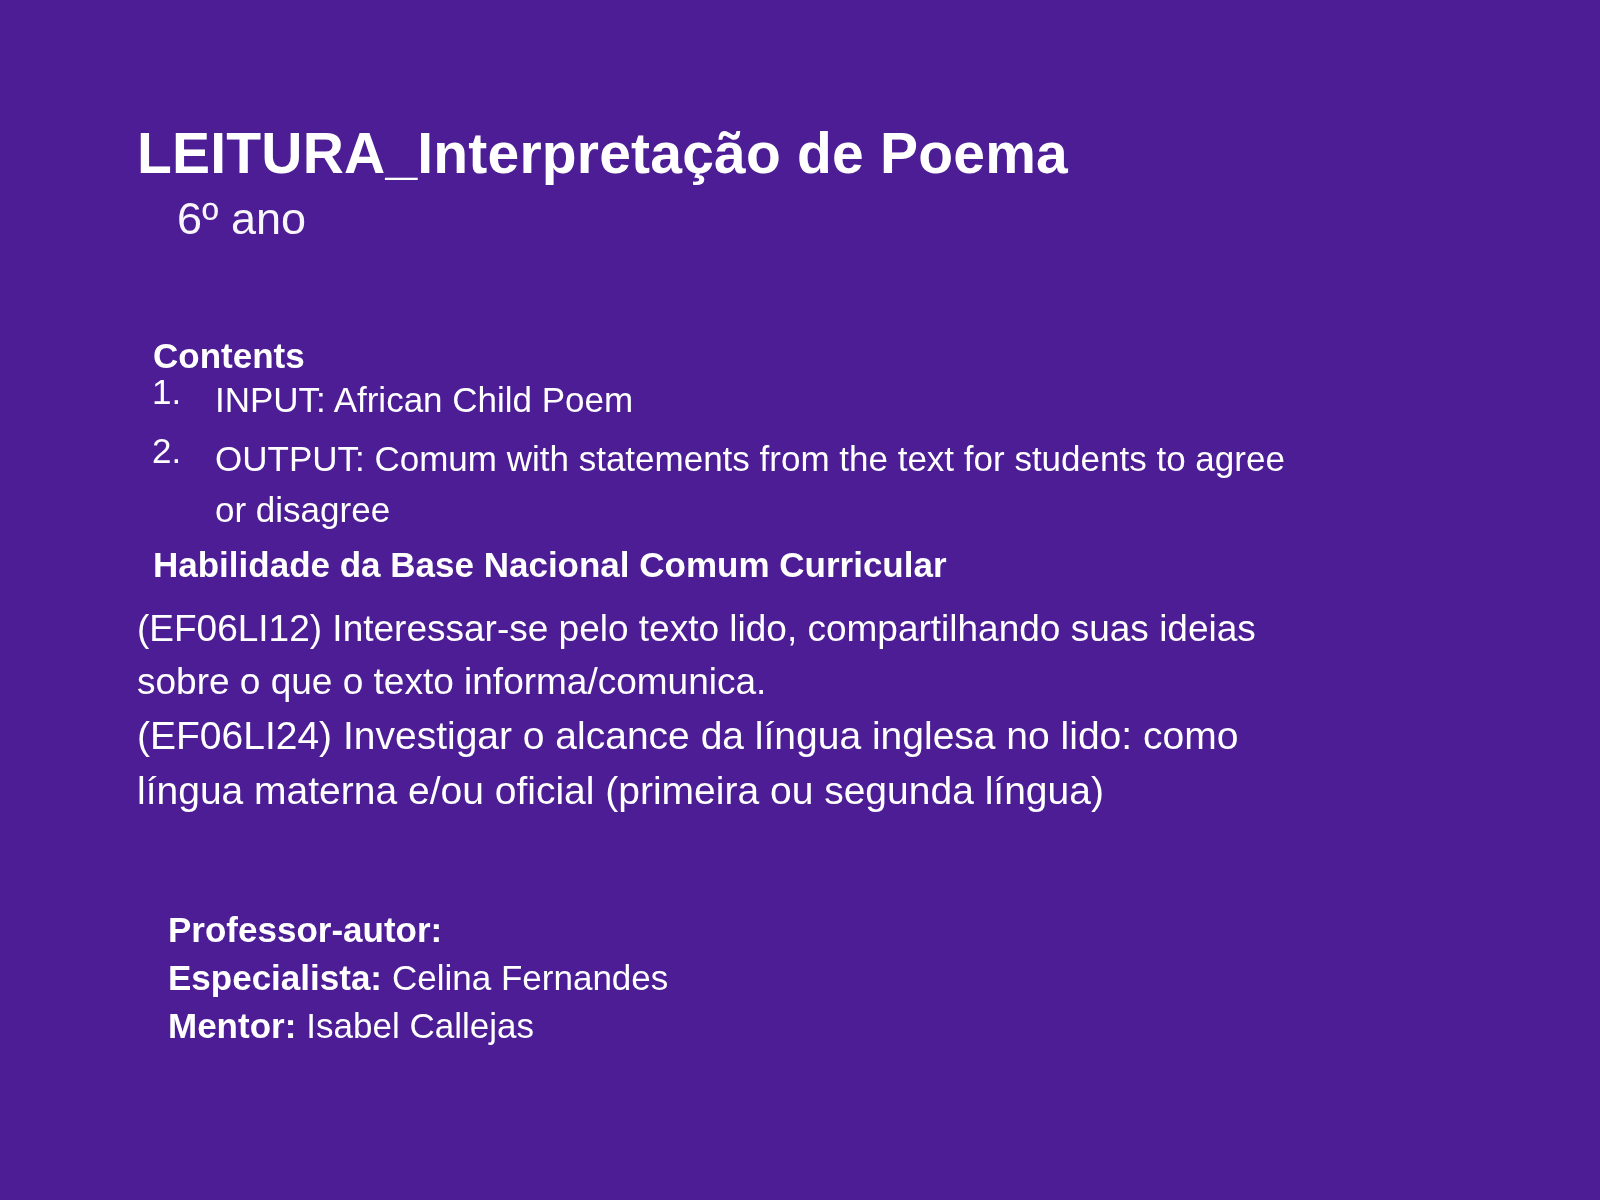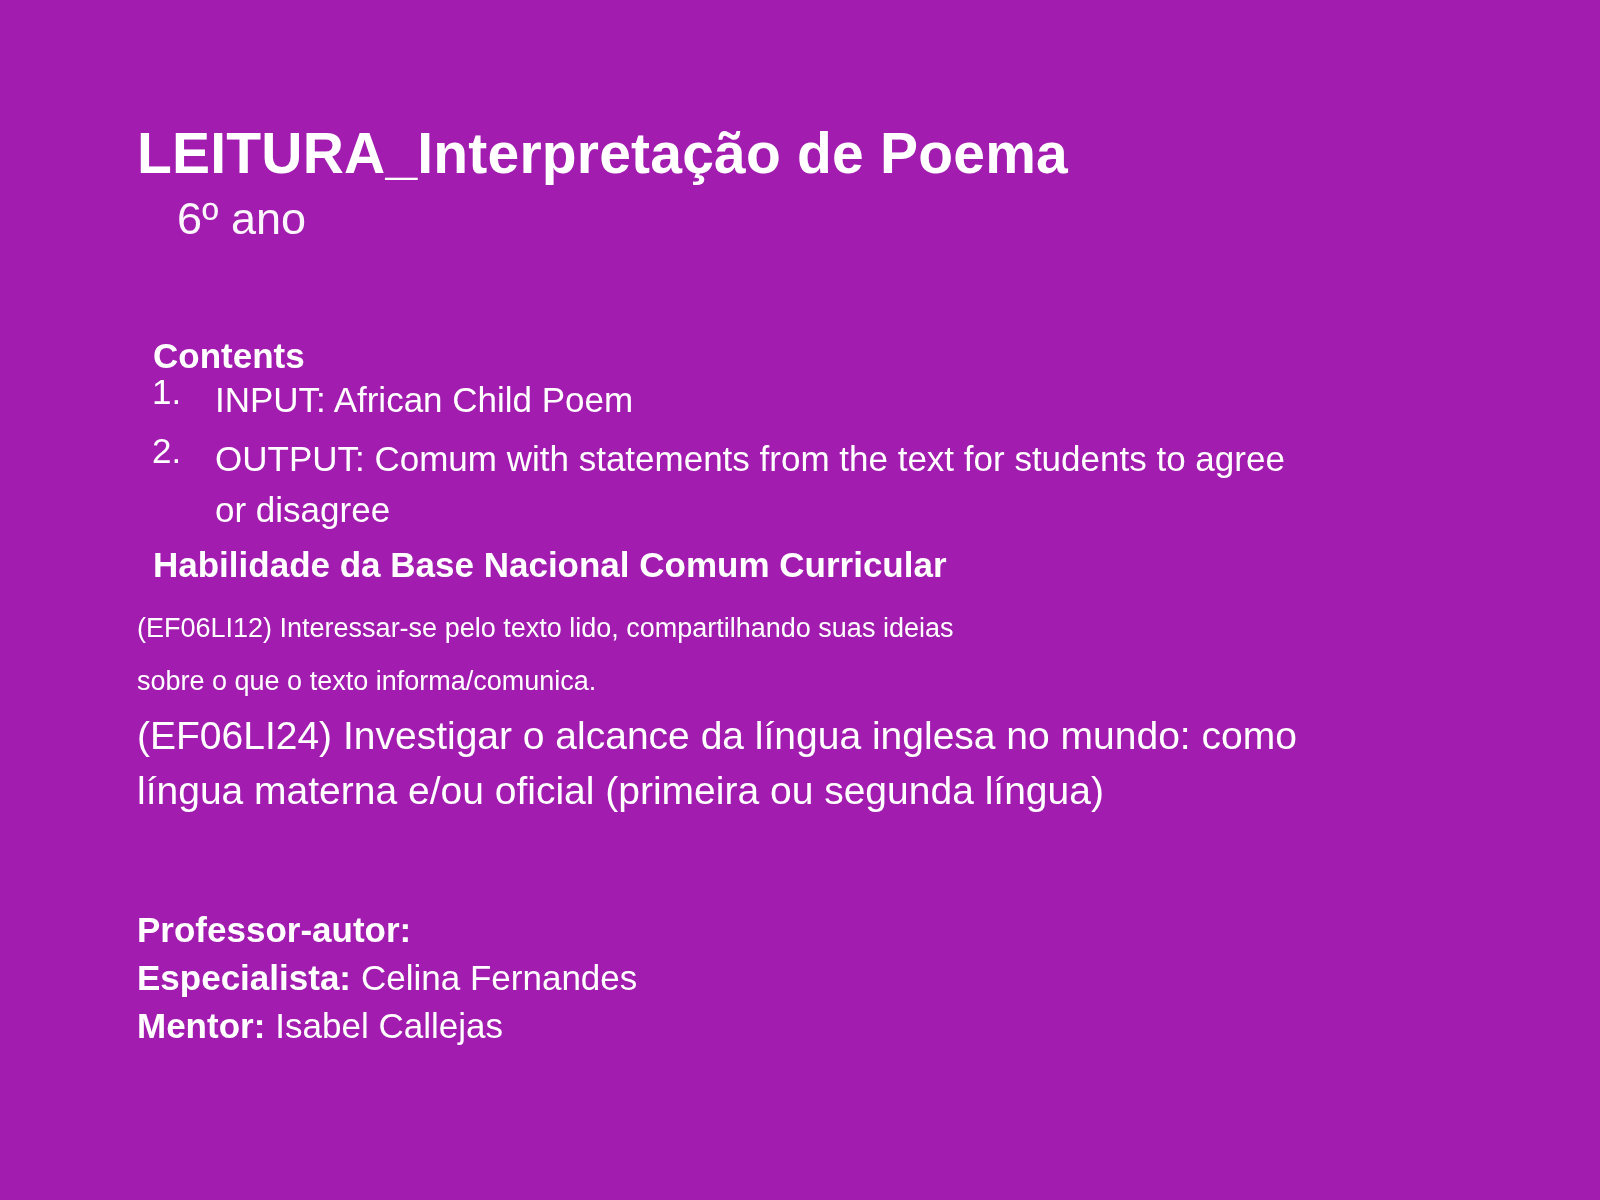--- a/index.html
+++ b/index.html
@@ -72,47 +72,48 @@
   }
   .skill {
     position: absolute;
     left: 137px;
     margin: 0;
     font-weight: 300;
     white-space: pre-line;
   }
   .skill-1 {
     top: 602px;
-    font-size: 27px;
+    font-size: 37px;
     line-height: 53px;
   }
   .skill-2 {
     top: 708px;
     font-size: 39px;
     line-height: 55px;
   }
   .credits {
     position: absolute;
     left: 137px;
     top: 906px;
     font-size: 35px;
     line-height: 48px;
   }
   .credit-line {
     display: flex;
     align-items: baseline;
     gap: 10px;
+    margin-left: 31px;
   }
   .credit-label { font-weight: 700; }
   .credit-value { font-weight: 300; }
 </style>
 </head>
 <body style="background: rgb(166, 75, 156);">
 
-<div class="slide" style="background: #a21caf; color: rgb(255, 255, 255);">
+<div class="slide" style="background: #4c1d95; color: rgb(255, 255, 255);">
 
   <h1 class="title">LEITURA_Interpretação de Poema</h1>
 
   <div class="subtitle">6º ano</div>
 
   <h2 class="sec-heading contents-heading">Contents</h2>
 
   <ol class="contents-list">
     <li>
       <span class="num">1.</span>
@@ -123,21 +124,21 @@
       <span class="txt">OUTPUT: Comum with statements from the text for students to agree
 or disagree</span>
     </li>
   </ol>
 
   <h2 class="sec-heading bncc-heading">Habilidade da Base Nacional Comum Curricular</h2>
 
   <p class="skill skill-1">(EF06LI12) Interessar-se pelo texto lido, compartilhando suas ideias
 sobre o que o texto informa/comunica.</p>
 
-  <p class="skill skill-2">(EF06LI24) Investigar o alcance da língua inglesa no mundo: como
+  <p class="skill skill-2">(EF06LI24) Investigar o alcance da língua inglesa no lido: como
 língua materna e/ou oficial (primeira ou segunda língua)</p>
 
   <div class="credits">
     <div class="credit-line">
       <span class="credit-label">Professor-autor:</span>
     </div>
     <div class="credit-line">
       <span class="credit-label">Especialista:</span>
       <span class="credit-value">Celina Fernandes</span>
     </div>

